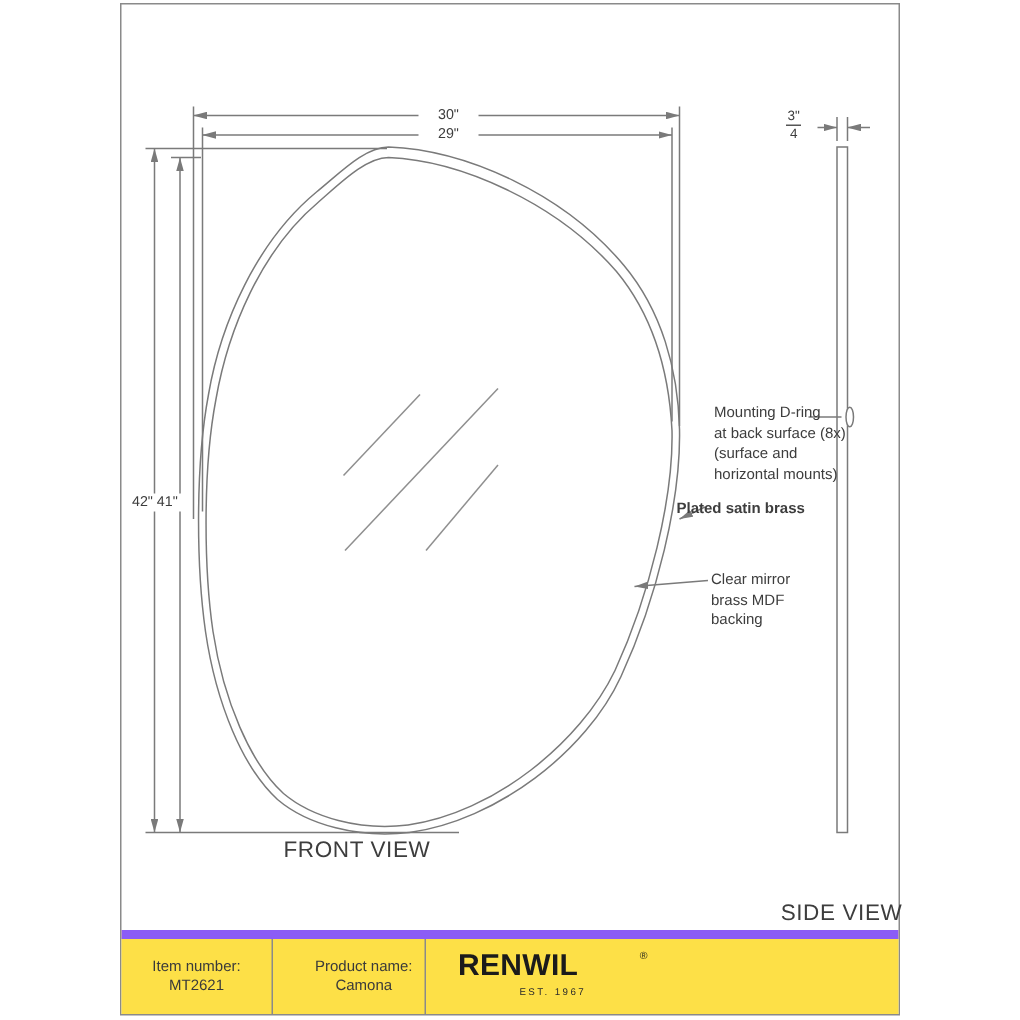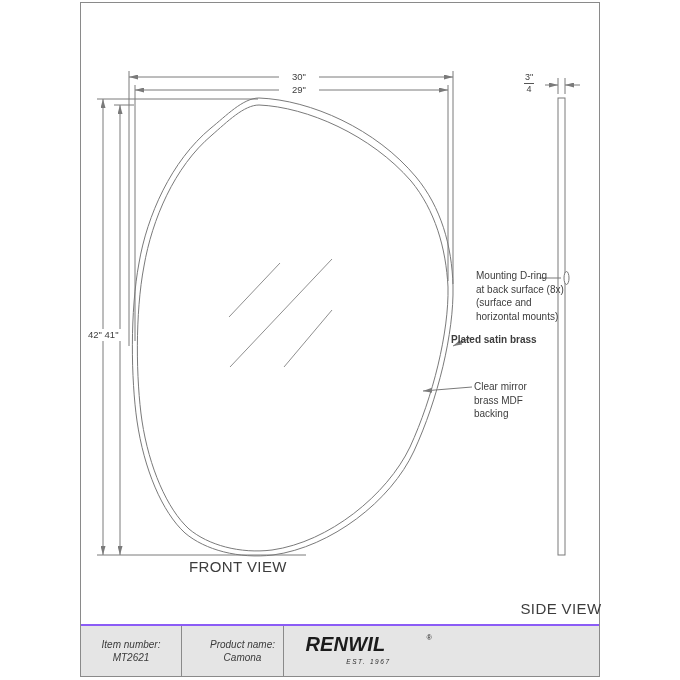--- a/index.html
+++ b/index.html
@@ -12,21 +12,21 @@
   .txt{position:absolute;color:#3d3d3d;font-size:15px;line-height:13.5px;white-space:nowrap;}
   .dim-label{background:#ffffff;text-align:center;padding:0 2px;font-size:9.5px;line-height:12px;}
   .view-label{width:90px;text-align:center;letter-spacing:0.4px;}
   .note{position:absolute;color:#3d3d3d;font-size:10px;line-height:13.5px;}
   .fraction{position:absolute;display:flex;flex-direction:column;align-items:center;
             color:#3d3d3d;font-size:9px;line-height:9px;background:#fff;}
   .frac-top{border-bottom:1px solid #555;padding:0 1px 1px 1px;}
   .frac-bottom{padding-top:1px;}
   
   .spec-table{position:absolute;left:0;bottom:0;width:518px;height:50px;display:flex;
-              border-top:2px solid #8b5cf6;background:#e5e5e5;font-style:italic;}
+              border-top:6px solid #8b5cf6;background:#fde047;}
   .cell{box-sizing:border-box;display:flex;flex-direction:column;justify-content:center;
         align-items:center;text-align:center;font-size:10px;line-height:13px;color:#3a3a3a;}
   .cell + .cell{border-left:1px solid #8a8a8a;padding-left:20px;}
   .cell-item{width:100px;}
   .cell-product{width:102px;}
   .cell-dims{width:166px;}
   .cell-brand{width:150px;}
   .brand-row{display:flex;align-items:flex-start;color:#1b1b1b;gap:40px;}
   .brand-name{font-weight:bold;font-size:20px;line-height:20px;letter-spacing:0.2px;}
   .brand-reg{font-size:7px;line-height:7px;margin-left:1px;}

